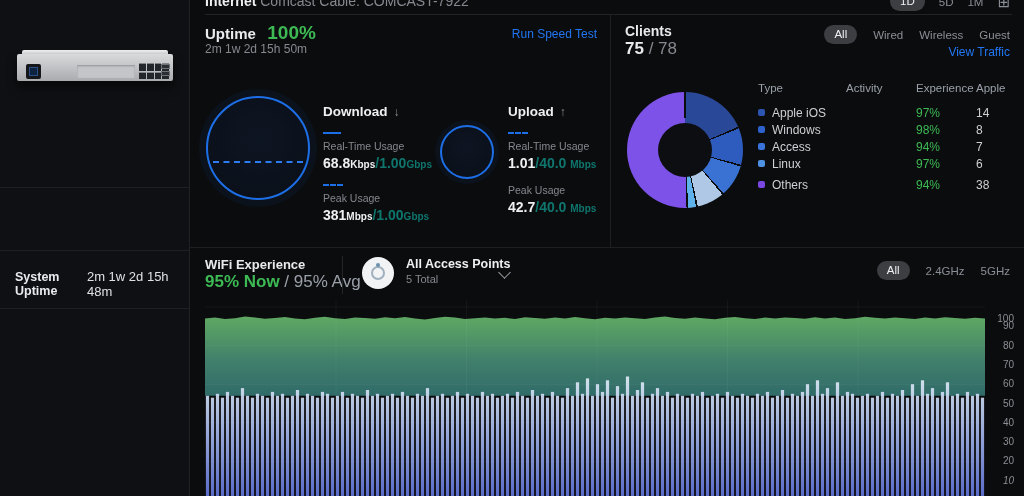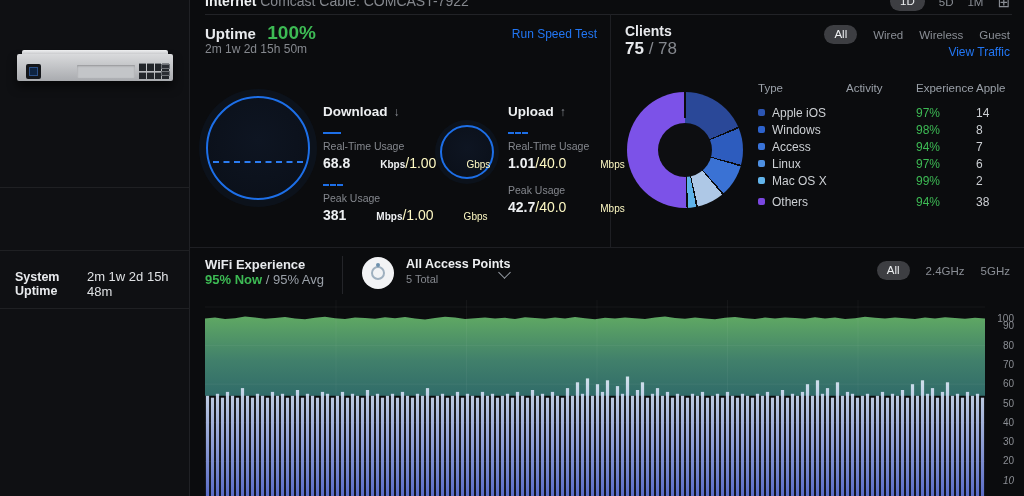--- a/index.html
+++ b/index.html
@@ -80,22 +80,22 @@
 
   .wan-legend { position:absolute; width:150px; }
   #dl-legend { left:323px; top:104px; }
   #ul-legend { left:508px; top:104px; }
   .wan-legend .head { font-size:13.5px; font-weight:bold; color:#eef0f2; }
   .wan-legend .head .arrow { font-weight:normal; color:#8a8e95; font-size:12px; margin-left:6px; }
   .line-solid { width:18px; height:0; border-top:2px solid #1d6fe8; margin:13px 0 6px 0; }
   .line-dashed { width:20px; height:0; border-top:2px dashed #1d6fe8; margin:13px 0 6px 0; }
   .usage-label { font-size:10.5px; color:#85888e; margin-bottom:3px; }
   .usage-value { font-size:14px; font-weight:bold; color:#eef0f2; }
-  .usage-value .unit { font-size:10px;margin-left:30px; }
-  .usage-value .max { color:#fef9c3; font-weight:normal; }
+  .usage-value .unit { font-size:10px; }
+  .usage-value .max { color:#0f766e; font-weight:bold; }
   .usage-value .max .unit { font-size:10px; }
 
   
   #clients-title { position:absolute; left:625px; top:23px; font-size:14px; font-weight:bold; }
   #clients-count { position:absolute; left:625px; top:39px; font-size:17px; font-weight:bold; }
   #clients-count .total { color:#85888e; font-weight:normal; }
   #clients-tabs { position:absolute; right:14px; top:25px; display:flex; align-items:center; gap:16px; }
   #view-traffic { position:absolute; right:14px; top:45px; font-size:12px; color:#2276f3; }
 
   #donut { position:absolute; left:627px; top:92px; width:116px; height:116px; border-radius:50%; }
@@ -111,21 +111,21 @@
   .col-exp { width:60px; color:#3dba54; }
   .ct-header .col-exp { color:#9aa0a8; }
   .col-tot { width:34px; color:#cdd0d4; }
   .dot { width:7px; height:7px; border-radius:2px; flex:none; }
   .type-label { color:#cdd0d4; }
   .act-track { width:56px; height:3px; border-radius:2px; background:#272b32; position:relative; }
   .act-fill { position:absolute; left:0; top:0; height:3px; border-radius:2px; background:#2e6fe0; }
 
   
   #wifi-title { position:absolute; left:205px; top:257px; font-size:13px; font-weight:bold; }
-  #wifi-values { position:absolute; left:205px; top:272px; font-size:13px; font-weight:bold; }
+  #wifi-values { position:absolute; left:205px; top:272px; font-size:17px; font-weight:bold; }
   #wifi-values .now { color:#3dba54; }
   #wifi-values .avg { color:#9aa0a8; font-weight:normal; }
   #wifi-vdivider { position:absolute; left:342px; top:256px; width:1px; height:38px; background:#242529; }
   #ap-selector { position:absolute; left:362px; top:257px; display:flex; align-items:flex-start; }
   #ap-icon { width:32px; height:32px; border-radius:50%; background:#f2f3f5; position:relative; flex:none; }
   #ap-icon .ring { position:absolute; left:9px; top:9px; width:14px; height:14px;
     border:2.5px solid #9fb0bf; border-radius:50%; }
   #ap-icon .dotc { position:absolute; left:14px; top:6px; width:4px; height:4px;
     border-radius:50%; background:#6d90ad; }
   #ap-text { margin-left:12px; }
@@ -292,29 +292,20 @@
     <span class="col-tot">7</span>
   </div>
   <div class="ct-row">
     <span class="col-type">
         <i class="dot" style="background: rgb(78, 144, 226);"></i>
         <span class="type-label">Linux</span>
       </span>
     <span class="col-act"><span class="act-track"><span class="act-fill" style="width: 7%;"></span></span></span>
     <span class="col-exp">97%</span>
     <span class="col-tot">6</span>
-  </div>
-  <div class="ct-row">
-    <span class="col-type">
-        <i class="dot" style="background: rgb(98, 181, 236);"></i>
-        <span class="type-label">Mac OS X</span>
-      </span>
-    <span class="col-act"><span class="act-track"><span class="act-fill" style="width: 7%;"></span></span></span>
-    <span class="col-exp">99%</span>
-    <span class="col-tot">2</span>
   </div>
   <div class="ct-row gap-top">
     <span class="col-type">
         <i class="dot" style="background: rgb(122, 71, 224);"></i>
         <span class="type-label">Others</span>
       </span>
     <span class="col-act"><span class="act-track"><span class="act-fill" style="width: 14%;"></span></span></span>
     <span class="col-exp">94%</span>
     <span class="col-tot">38</span>
   </div>

